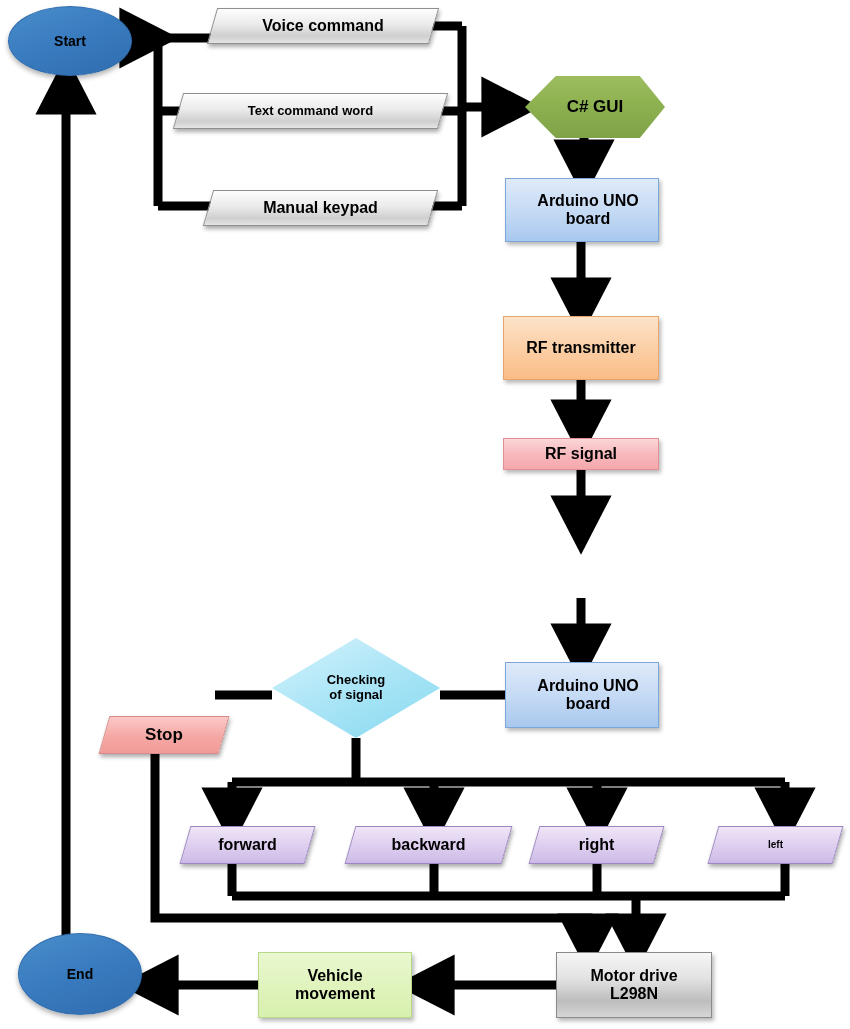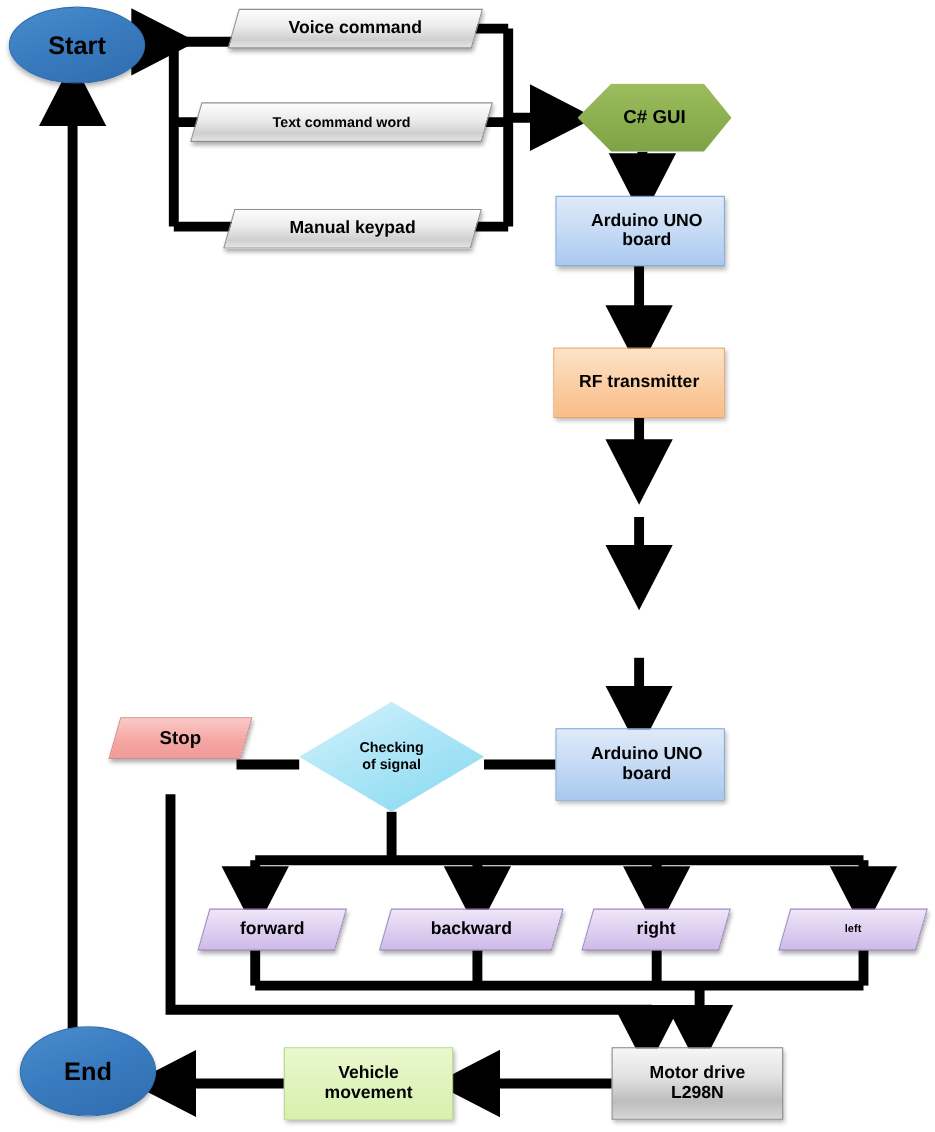--- a/index.html
+++ b/index.html
@@ -8,21 +8,21 @@
   #svg-layer{position:absolute;left:0;top:0;width:850px;height:1029px;}
   .node{position:absolute;box-sizing:border-box;display:flex;align-items:center;justify-content:center;
         text-align:center;color:#000;font-weight:bold;line-height:1.15;z-index:5;}
   .node .lbl{white-space:pre-line;pointer-events:none;}
 
   
   .term{border-radius:50%;
         background:linear-gradient(160deg,#4a8ecb 0%,#3a7cc0 45%,#2f6cae 100%);
         border:1px solid #2f6cae;
         box-shadow:0 3px 5px rgba(0,0,0,.30);
-        font-size:23px;}
+        font-size:14px;}
 
   
   .par{background:transparent;border:0;}
   .par .skew{position:absolute;left:0;top:0;right:0;bottom:0;
              transform:skewX(-16deg);border:1px solid #9a9a9a;
              box-shadow:2px 3px 4px rgba(0,0,0,.33);}
   .par .lbl{position:relative;z-index:2;}
 
   .par-gray .skew{background:linear-gradient(180deg,#fdfdfd 0%,#ebebeb 45%,#cfcfcf 80%,#e4e4e4 100%);
                   border-color:#8f8f8f;}
@@ -143,34 +143,37 @@
 
   <div class="node rect rect-blue" style="left:505px;top:178px;width:154px;height:64px;">
     <span class="lbl">Arduino UNO
 board</span>
   </div>
 
   <div class="node rect rect-orange" style="left:503px;top:316px;width:156px;height:64px;">
     <span class="lbl">RF transmitter</span>
   </div>
 
+  <div class="node rect rect-pink" style="left:503px;top:438px;width:156px;height:32px;">
+    <span class="lbl">RF signal</span>
+  </div>
 
 
   <div class="node rect rect-blue" style="left:505px;top:662px;width:154px;height:66px;">
     <span class="lbl">Arduino UNO
 board</span>
   </div>
 
   <div class="node dia" style="left:272px;top:638px;width:168px;height:100px;">
     <span class="shape"></span>
     <span class="lbl">Checking
 of signal</span>
   </div>
 
-  <div class="node par par-red" style="left:104px;top:652px;width:120px;height:38px;font-size:17px;">
+  <div class="node par par-red" style="left:104px;top:716px;width:120px;height:38px;font-size:17px;">
     <span class="skew"></span>
     <span class="lbl">Stop</span>
   </div>
 
   <div class="node par par-purple" style="left:185px;top:826px;width:125px;height:38px;font-size:16px;">
     <span class="skew"></span>
     <span class="lbl">forward</span>
   </div>
 
   <div class="node par par-purple" style="left:350px;top:826px;width:157px;height:38px;font-size:16px;">

